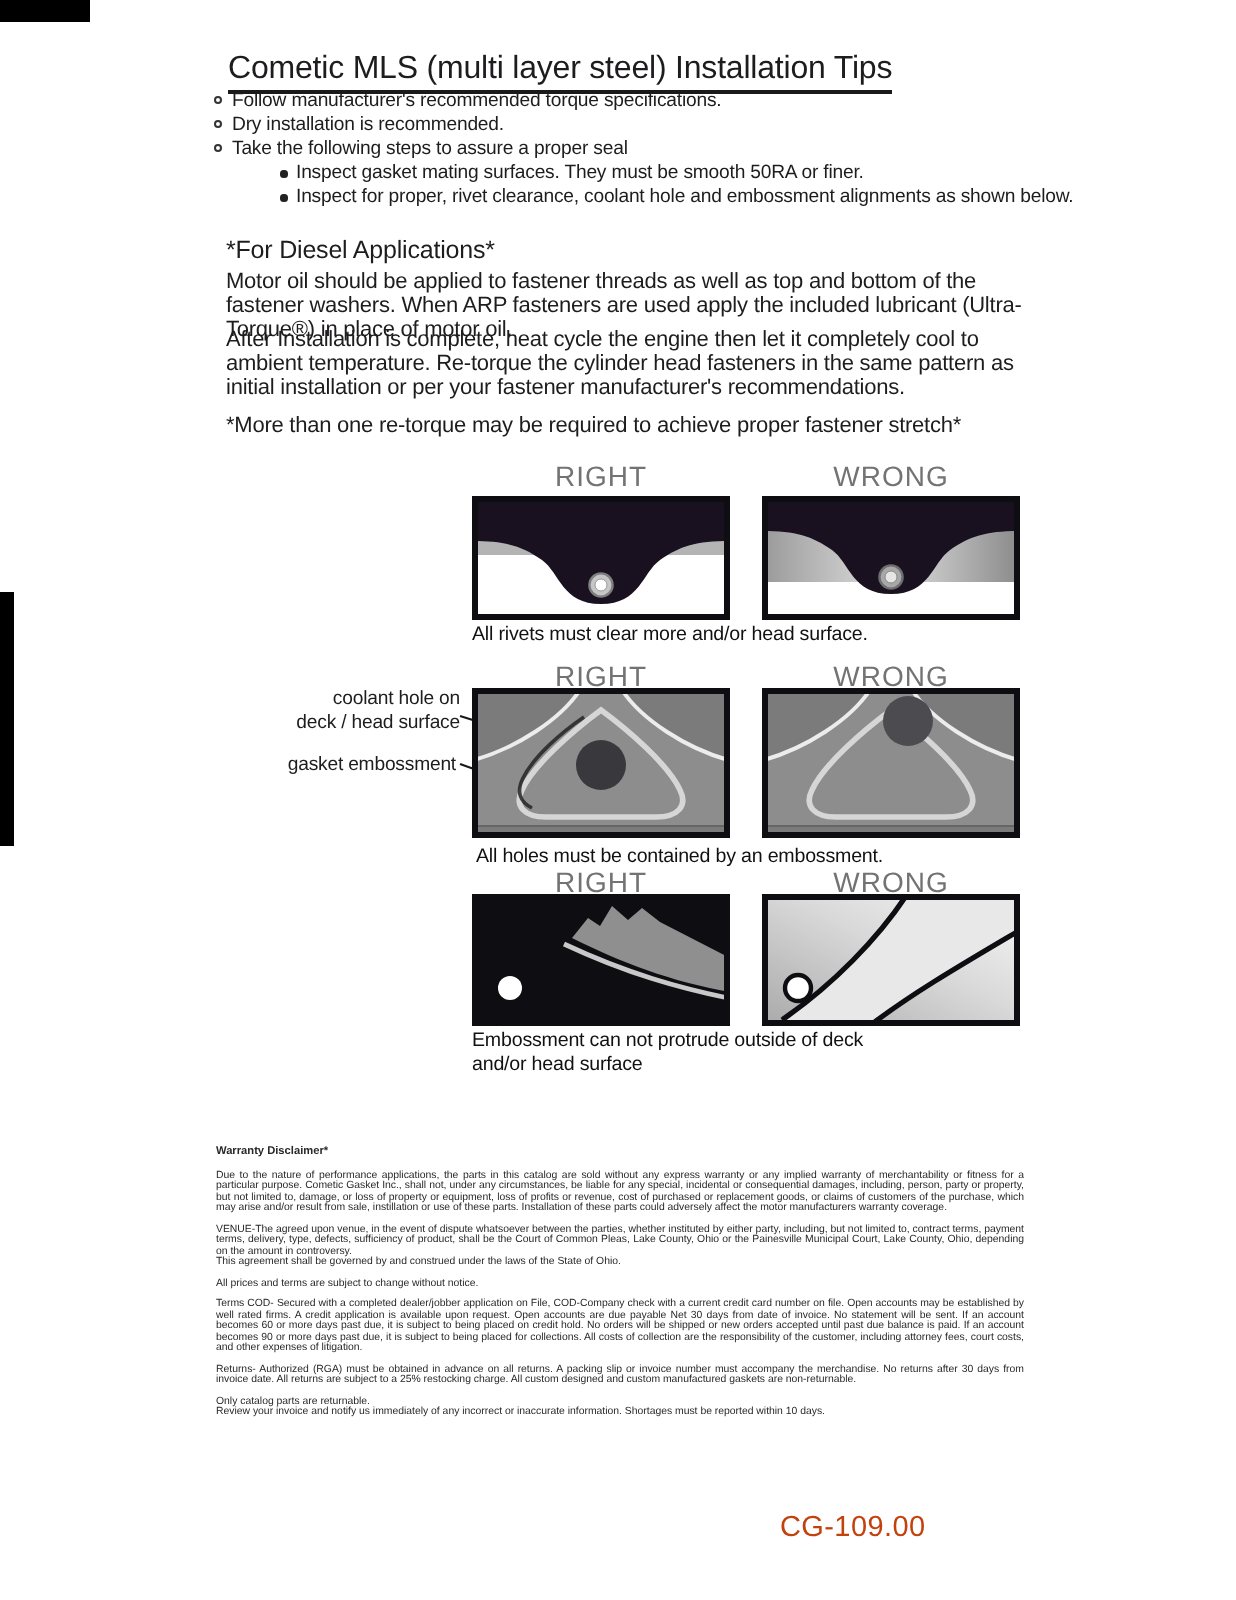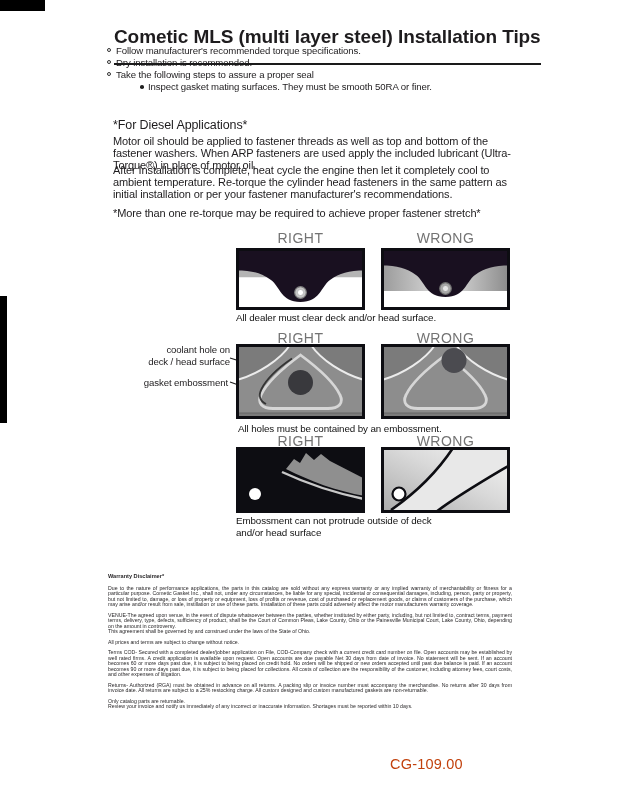--- a/index.html
+++ b/index.html
@@ -3,22 +3,22 @@
 <meta charset="utf-8">
 <style>
   html,body{margin:0;padding:0;background:#fff;}
   .page{position:relative;width:618px;height:800px;background:#ffffff;overflow:hidden;
         font-family:"Liberation Sans", sans-serif;color:#1e1c1e;}
   .abs{position:absolute;}
   
   .scan-top{left:0;top:0;width:45px;height:11px;background:#000;}
   .scan-left{left:0;top:296px;width:7px;height:127px;background:#000;}
   
-  .doc-title{left:114px;top:26px;font-size:19px;font-weight:bold;letter-spacing:-0.1px;
-             border-bottom:2px solid #1a1a1a;padding-bottom:15px;}
+  .doc-title{left:114px;top:26px;font-size:16px;font-weight:normal;letter-spacing:-0.1px;
+             border-bottom:2px solid #1a1a1a;padding-bottom:1px;}
   
   .bullets{left:107px;top:45px;width:430px;font-size:9.6px;line-height:12px;letter-spacing:-0.1px;}
   .b-item{position:relative;padding-left:9px;}
   .b-item .ring{position:absolute;left:0;top:3.2px;width:4px;height:4px;border:1px solid #333;
                 border-radius:50%;box-sizing:border-box;}
   .sub{margin-left:33px;}
   .s-item{position:relative;padding-left:8px;}
   .s-item .dot{position:absolute;left:0;top:4.4px;width:3.6px;height:3.6px;background:#222;border-radius:50%;}
   
   .diesel-head{left:113px;top:118px;font-size:12.5px;font-weight:normal;letter-spacing:-0.1px;}
@@ -61,20 +61,24 @@
       <span>Dry installation is recommended.</span>
     </div>
     <div class="b-item">
       <span class="ring"></span>
       <span>Take the following steps to assure a proper seal</span>
     </div>
     <div class="sub">
       <div class="s-item">
         <span class="dot"></span>
         <span>Inspect gasket mating surfaces.  They must be smooth 50RA or finer.</span>
+      </div>
+      <div class="s-item">
+        <span class="dot"></span>
+        <span>Inspect for proper, rivet clearance, coolant hole and embossment alignments as shown below.</span>
       </div>
     </div>
   </div>
 
   <div class="abs diesel-head">*For Diesel Applications*</div>
   <div class="abs para p1">Motor oil should be applied to fastener threads as well as top and bottom of the fastener washers. When ARP fasteners are used apply the included lubricant (Ultra-Torque®) in place of motor oil.</div>
   <div class="abs para p2">After Installation is complete, heat cycle the engine then let it completely cool to ambient temperature. Re-torque the cylinder head fasteners in the same pattern as initial installation or per your fastener manufacturer's recommendations.</div>
   <div class="abs para p3">*More than one re-torque may be required to achieve proper fastener stretch*</div>
 
   <div class="abs fig-label" style="left:236px;top:230px;">RIGHT</div>
@@ -102,21 +106,21 @@
       </defs>
       <rect x="0" y="0" width="129" height="62" fill="#ffffff"></rect>
       <rect x="0" y="17" width="129" height="26" fill="url(#deckg)"></rect>
       <rect x="0" y="43" width="129" height="19" fill="#ffffff"></rect>
       <path d="M0,0 H129 V17.5 C112,17.5 104,20 94,27 C85,33.5 84,49 64.5,49 C45,49 44,33.5 35,27 C25,20 17,17.5 0,17.5 Z" fill="#191020"></path>
       <circle cx="64.5" cy="40.5" r="5.8" fill="#a8a8a8" stroke="#6e6e6e" stroke-width="1.2"></circle>
       <circle cx="64.5" cy="40.5" r="3" fill="#e6e6e6" stroke="#8a8a8a" stroke-width="0.5"></circle>
       <rect x="1.5" y="1.5" width="126" height="59" fill="none" stroke="#0d0d12" stroke-width="3"></rect>
     </svg>
   </div>
-  <div class="abs caption" style="left:236px;top:312px;">All dealer must clear deck and/or head surface.</div>
+  <div class="abs caption" style="left:236px;top:312px;">All rivets must clear more and/or head surface.</div>
 
   <div class="abs fig-label" style="left:236px;top:330px;">RIGHT</div>
   <div class="abs fig-label" style="left:381px;top:330px;">WRONG</div>
 
   <div class="abs ann" style="left:100px;top:344px;">
     <div>coolant hole on</div>
     <div>deck / head surface</div>
   </div>
   <div class="abs ann" style="left:98px;top:377px;">gasket embossment</div>
 

